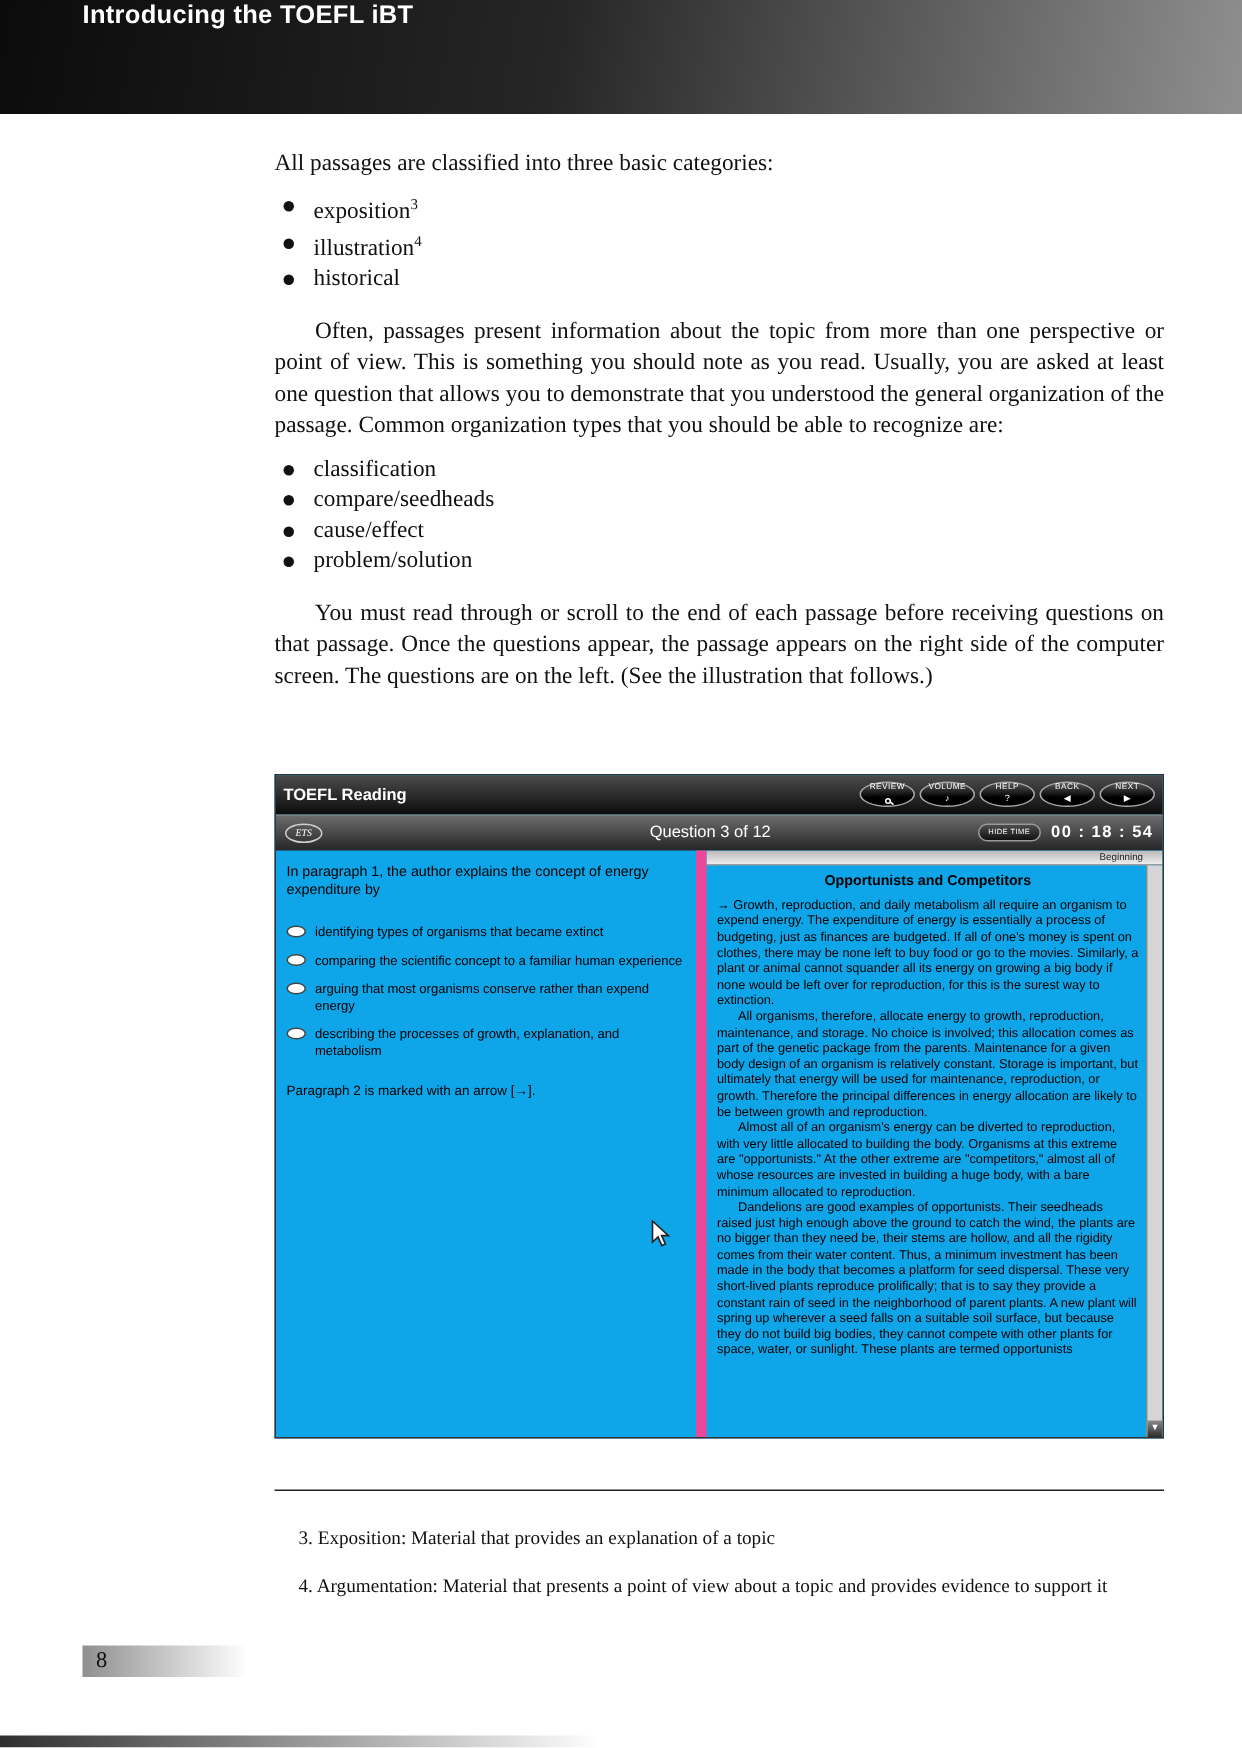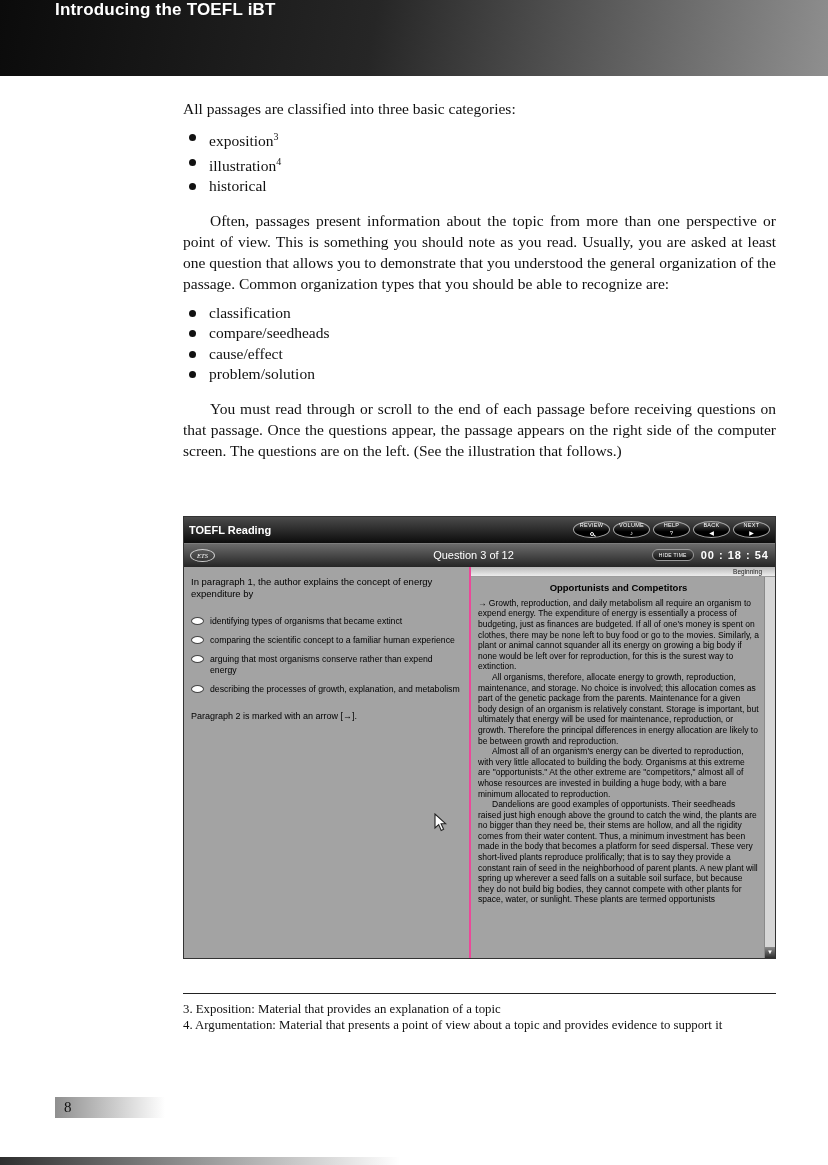--- a/index.html
+++ b/index.html
@@ -29,37 +29,37 @@
     position:absolute; left:6px; top:7px; width:7px; height:7px;
     background:#111; border-radius:50%;
   }
   sup { font-size:10px; }
   .para {
     font-size:15.5px; line-height:21px; text-align:justify; text-indent:27px;
     margin:13px 0 9px;
   }
 
   .footnote-block { margin-top:34px; border-top:1px solid #222; padding-top:7px; }
-  .footnote { font-size:12.8px; line-height:16.5px; margin:0; text-align:justify; }
+  .footnote { font-size:12.8px; line-height:16.5px; margin:16px; text-align:justify; }
 
   .pagenum-strip {
     position:absolute; left:55px; bottom:47px; width:110px; height:21px;
     background:linear-gradient(to right,#8f8f8f,#ffffff);
     display:flex; align-items:center; padding-left:9px;
     font-size:15px; color:#111;
   }
   .bottom-strip {
     position:absolute; left:0; bottom:0; width:400px; height:8px;
     background:linear-gradient(to right,#2e2e2e,rgba(255,255,255,0));
   }
 
   
   .tscreen {
     width:593px; height:443px; margin:55px 0 0 0; position:relative;
-    border:1px solid #333; background:#a3a3a3;
+    border:1px solid #333; background:#0ea5e9;
     font-family:"Liberation Sans", sans-serif; color:#000;
   }
   .tbar {
     height:26px; background:linear-gradient(#4b4b4b,#0c0c0c);
     display:flex; align-items:center; padding:0 5px;
   }
   .tbar-title { color:#fff; font-weight:bold; font-size:11px; }
   .tbar-buttons { margin-left:auto; display:flex; gap:3px; align-items:center; }
   .oval-btn {
     width:37px; height:17px; border-radius:50%;
@@ -89,21 +89,21 @@
   }
   .sbar-right { margin-left:auto; display:flex; align-items:center; gap:7px; z-index:1; }
   .hide-time {
     height:12px; border-radius:6px; background:linear-gradient(#4d4d4d,#101010);
     border:1px solid #9a9a9a; color:#fff; font-size:5px; letter-spacing:0.3px;
     padding:0 6px; line-height:1; cursor:default; font-family:"Liberation Sans", sans-serif;
   }
   .timer { color:#fff; font-size:11px; font-weight:bold; letter-spacing:1px; }
 
   .panels { display:flex; height:391px; }
-  .qpanel { width:287px; border-right:2px solid #ec4899; padding:9px 8px 8px 7px; position:relative; }
+  .qpanel { width:287px; border-right:7px solid #ec4899; padding:9px 8px 8px 7px; position:relative; }
   .qstem { font-size:9.5px; line-height:12.5px; margin:0 0 15px; }
   .opt { display:flex; gap:6px; margin-bottom:8px; align-items:flex-start; }
   .radio {
     flex:0 0 auto; width:13px; height:8px; border:1px solid #444;
     border-radius:50%; margin-top:1px; background:#fff;
   }
   .opt-text { font-size:8.7px; line-height:11px; }
   .qnote { font-size:9px; margin:16px 0 0; }
 
   .ppanel { flex:1; position:relative; overflow:hidden; }

